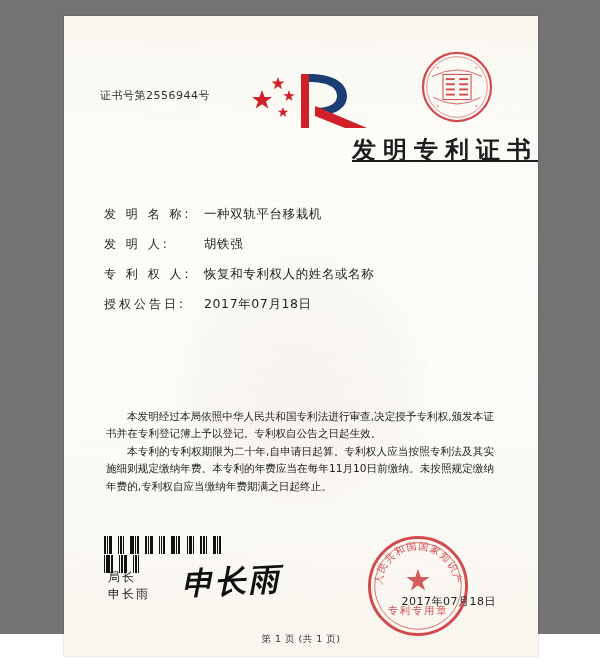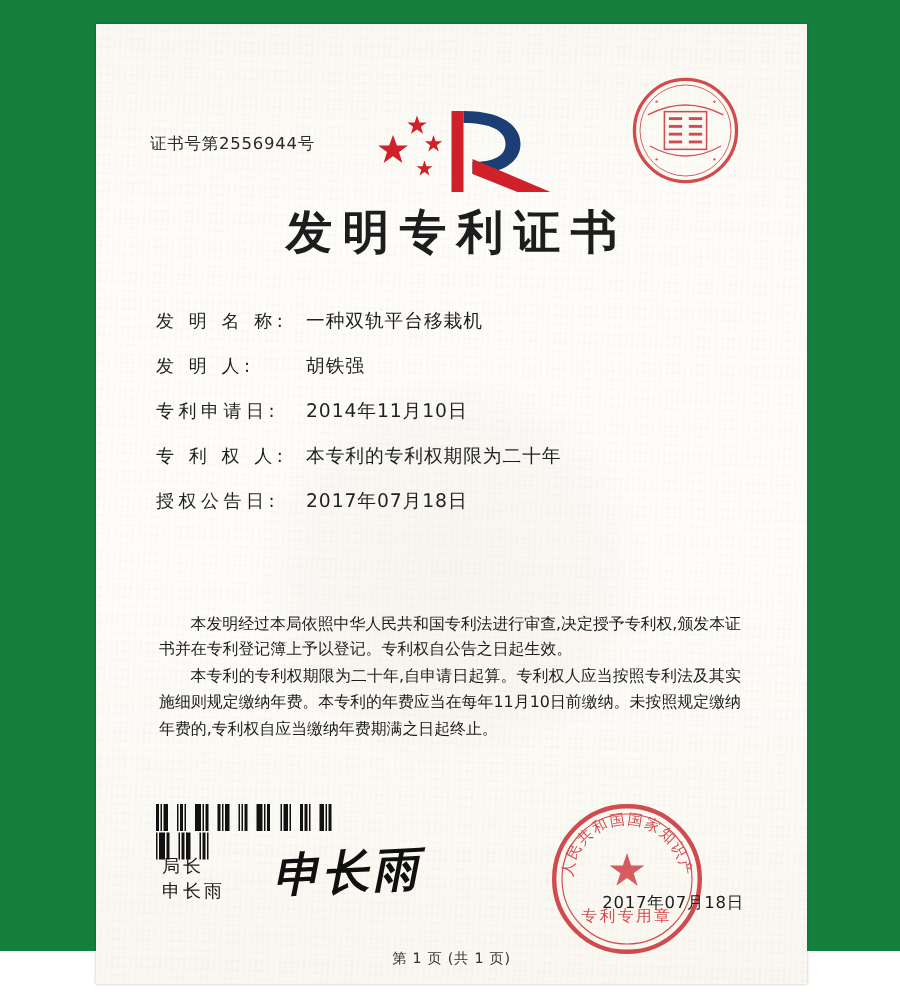--- a/index.html
+++ b/index.html
@@ -10,21 +10,21 @@
   body {
     width: 600px;
     height: 670px;
     font-family: "DejaVu Sans", "Liberation Sans", sans-serif;
     overflow: hidden;
   }
   #page {
     position: relative;
     width: 600px;
     height: 634px;
-    background: #15803d;
+    background: #737373;
   }
   
   .paper {
     position: absolute;
     left: 64px;
     top: 16px;
     width: 474px;
     height: 640px;
     background: #fdfbf6;
     background-image:
@@ -72,27 +72,28 @@
     width: 120px;
     height: 66px;
     margin-left: -52px;
   }
   
   .main-title {
     position: absolute;
     left: 0;
     right: 0;
     top: 118px;
-    text-align: center;
+    text-align: right;
     font-family: "DejaVu Serif", "Liberation Serif", serif;
-    font-size: 31px;
+    font-size: 24px;
     font-weight: bold;
     letter-spacing: 7px;
     color: #1d1d1d;
     text-indent: 7px;
+    text-decoration: underline;
   }
   
   .fields {
     position: absolute;
     left: 40px;
     top: 190px;
     width: 400px;
   }
   .field-row {
     position: relative;
@@ -263,26 +264,22 @@
     <div class="fields">
       <div class="field-row">
         <span class="field-label">发 明 名 称:</span>
         <span class="field-value">一种双轨平台移栽机</span>
       </div>
       <div class="field-row">
         <span class="field-label">发 明 人:</span>
         <span class="field-value">胡铁强</span>
       </div>
       <div class="field-row">
-        <span class="field-label">专利申请日:</span>
-        <span class="field-value">2014年11月10日</span>
-      </div>
-      <div class="field-row">
         <span class="field-label">专 利 权 人:</span>
-        <span class="field-value">本专利的专利权期限为二十年</span>
+        <span class="field-value">恢复和专利权人的姓名或名称</span>
       </div>
       <div class="field-row">
         <span class="field-label">授权公告日:</span>
         <span class="field-value">2017年07月18日</span>
       </div>
     </div>
 
     <div class="body-text">
       <p>本发明经过本局依照中华人民共和国专利法进行审查,决定授予专利权,颁发本证书并在专利登记簿上予以登记。专利权自公告之日起生效。</p>
       <p>本专利的专利权期限为二十年,自申请日起算。专利权人应当按照专利法及其实施细则规定缴纳年费。本专利的年费应当在每年11月10日前缴纳。未按照规定缴纳年费的,专利权自应当缴纳年费期满之日起终止。</p>

